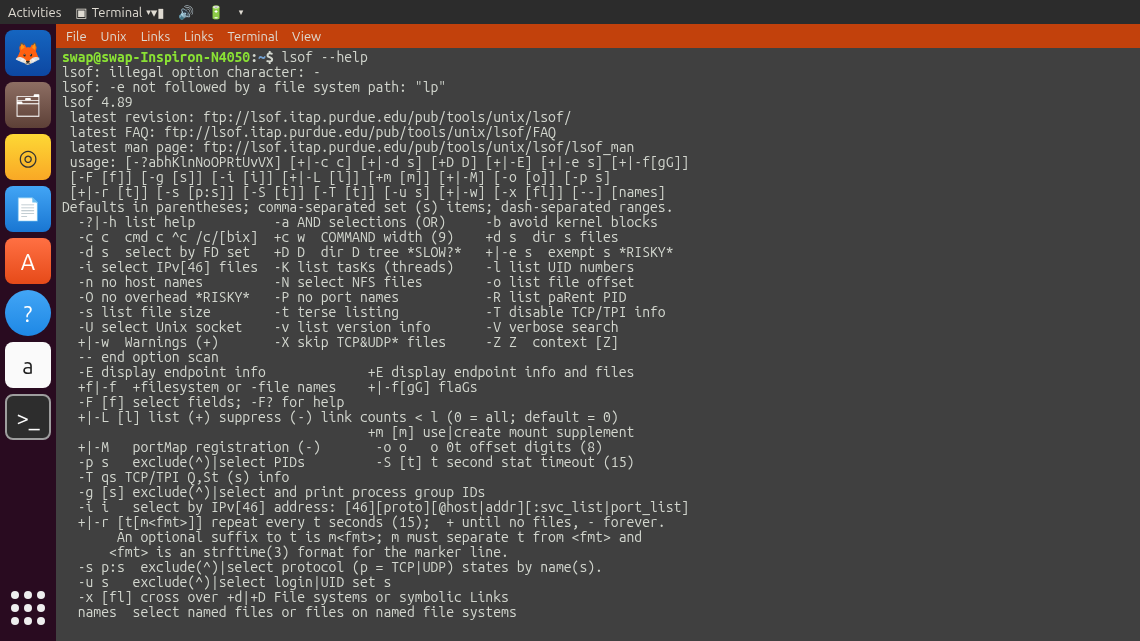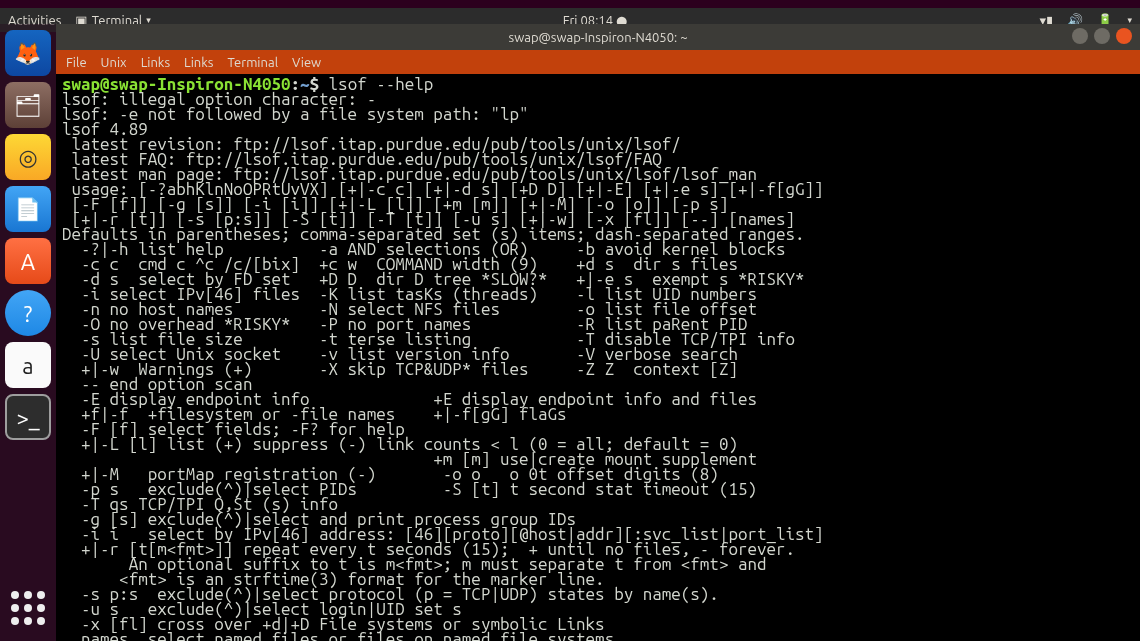--- a/index.html
+++ b/index.html
@@ -5,21 +5,20 @@
 * { margin: 0; padding: 0; box-sizing: border-box; }
 body {
   width: 1140px; height: 641px;
   font-family: "Ubuntu", "DejaVu Sans", sans-serif;
   background: #2c001e; overflow: hidden; position: relative;
 }
 .topbar {
   height: 24px; background: #2c2c2c; color: #dfdbd2;
   display: flex; align-items: center; font-size: 13px;
   padding: 0 8px;
-  margin-top: 8px;
 }
 .topbar .left { display: flex; gap: 14px; align-items: center; }
 .topbar .center { flex: 1; text-align: center; }
 .topbar .right { display: flex; gap: 14px; align-items: center; }
 .topbar .menu-item { display: flex; align-items: center; gap: 4px; cursor: pointer; }
 .dropdown-arrow { font-size: 9px; }
 
 .launcher {
   position: absolute; left: 0; top: 24px; bottom: 0;
   width: 56px; background: rgba(40,20,35,0.55);
@@ -66,45 +65,40 @@
 .win-btn.close { background:#e95420; }
 
 .menubar {
   height: 24px; background: #c2410c; color: #dfdbd2;
   display: flex; align-items: center; gap: 14px;
   padding: 0 10px; font-size: 13px;
 }
 .menubar span { cursor: pointer; }
 
 .term {
-  flex: 1; background: #000000; color: #d3d7cf;
+  flex: 1; background: #404040; color: #d3d7cf;
   font-family: "Ubuntu Mono","DejaVu Sans Mono",monospace;
-  font-size: 17px; line-height: 15px;
+  font-size: 14px; line-height: 15px;
   padding: 2px 6px; white-space: pre; overflow: hidden;
 }
 .term .prompt-user { color: #8ae234; font-weight: bold; }
 .term .prompt-sep { color: #d3d7cf; font-weight: bold; }
 .term .prompt-path { color: #729fcf; font-weight: bold; }
 .term .cmd { color: #d3d7cf; }
 </style>
 </head>
 <body>
 
 <div class="topbar">
   <div class="left">
     <span>Activities</span>
     <span class="menu-item">
       <span>▣</span>
       <span>Terminal</span>
       <span class="dropdown-arrow">▾</span>
-    </span>
-  </div>
-  <div class="center">
-    <span>
-      <span>Fri 08:14</span> ●
     </span>
   </div>
   <div class="right">
     <span>▾▮</span>
     <span>🔊</span>
     <span>🔋</span>
     <span class="dropdown-arrow">▾</span>
   </div>
 </div>
 
@@ -141,28 +135,20 @@
       <span></span>
       <span></span>
       <span></span>
       <span></span>
       <span></span>
       <span></span>
   </div>
 </div>
 
 <div class="window">
-  <div class="titlebar">
-    <span>swap@swap-Inspiron-N4050: ~</span>
-    <div class="win-controls">
-      <div class="win-btn min"></div>
-      <div class="win-btn max"></div>
-      <div class="win-btn close"></div>
-    </div>
-  </div>
   <div class="menubar">
     <span>File</span>
     <span>Unix</span>
     <span>Links</span>
     <span>Links</span>
     <span>Terminal</span>
     <span>View</span>
   </div>
   <div class="term" id="term"><span class="prompt-user">swap@swap-Inspiron-N4050</span><span class="prompt-sep">:</span><span class="prompt-path">~</span><span class="prompt-sep">$ </span><span class="cmd">lsof --help</span>
 lsof: illegal option character: -

